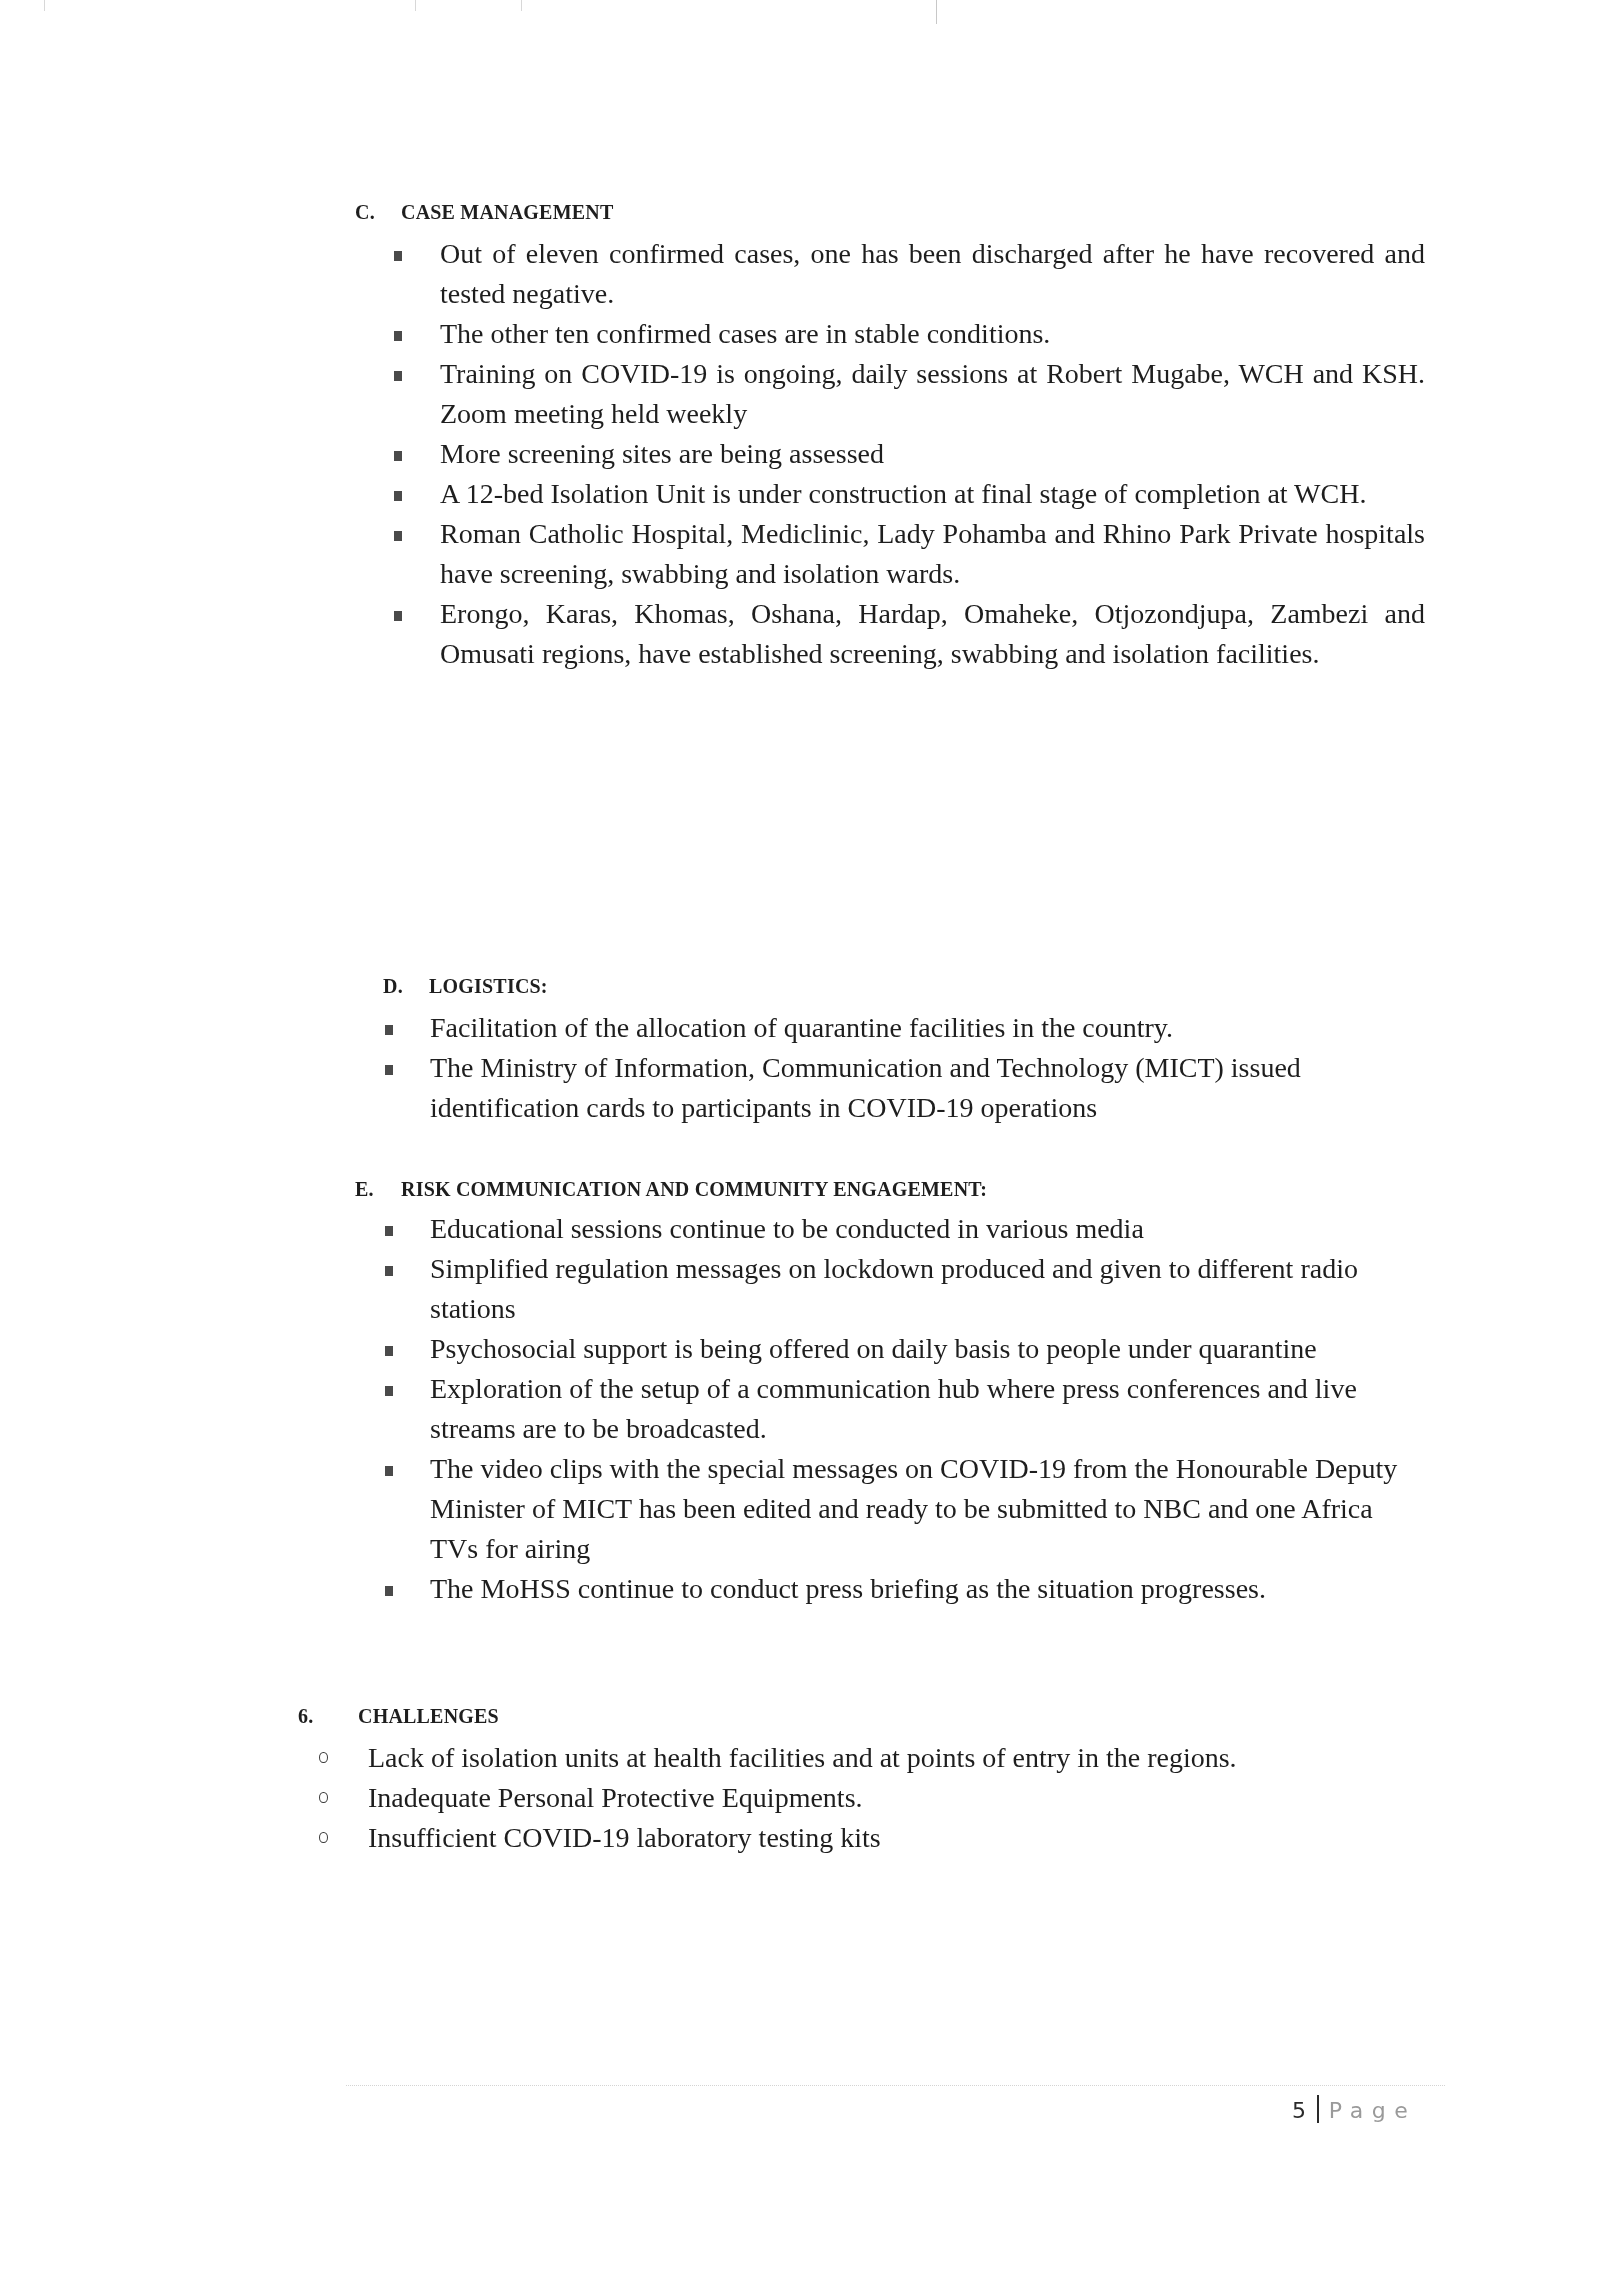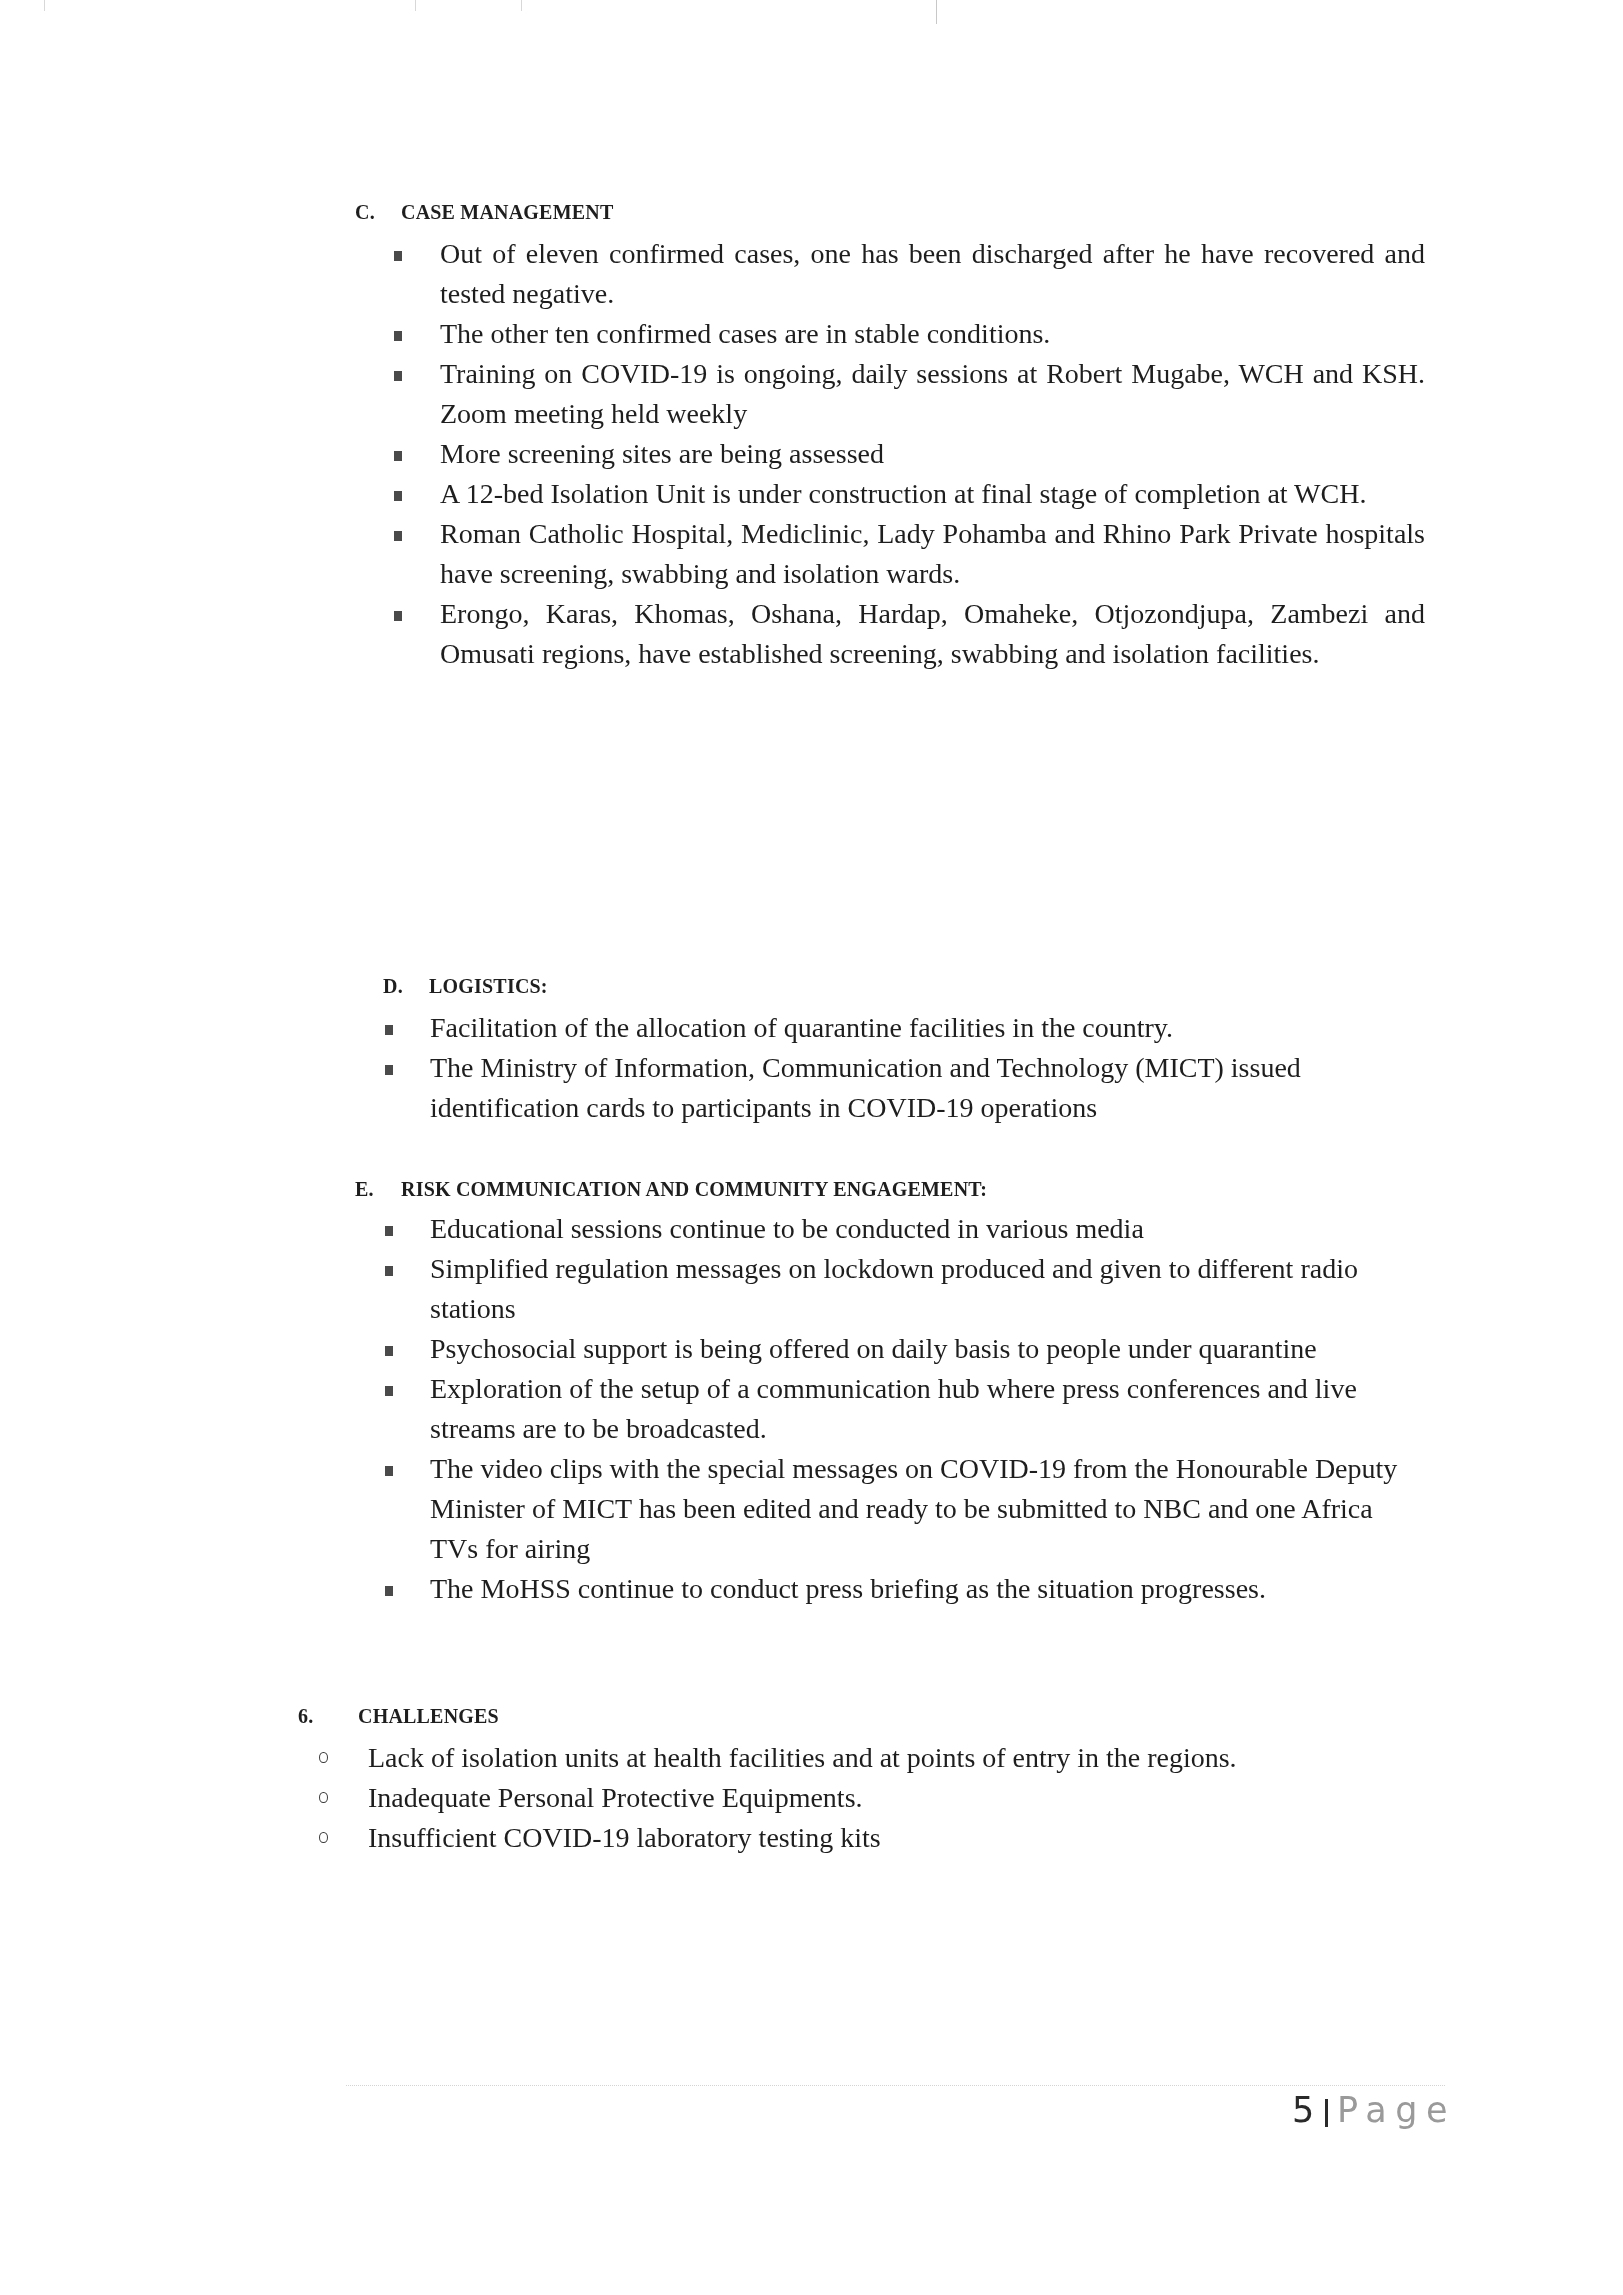--- a/index.html
+++ b/index.html
@@ -102,21 +102,21 @@
       top: 2085px;
       width: 1099px;
       height: 0;
       border-top: 1.6px dotted #d4d4d4;
     }
     .footer {
       position: absolute;
       left: 1292px;
       top: 2093px;
       font-family: "DejaVu Sans", "Liberation Sans", sans-serif;
-      font-size: 35px;
+      font-size: 22px;
       line-height: 35px;
       white-space: nowrap;
     }
     .footer .page-num {
       color: #2a2a2a;
     }
     .footer .sep {
       display: inline-block;
       width: 2.4px;
       height: 28px;

